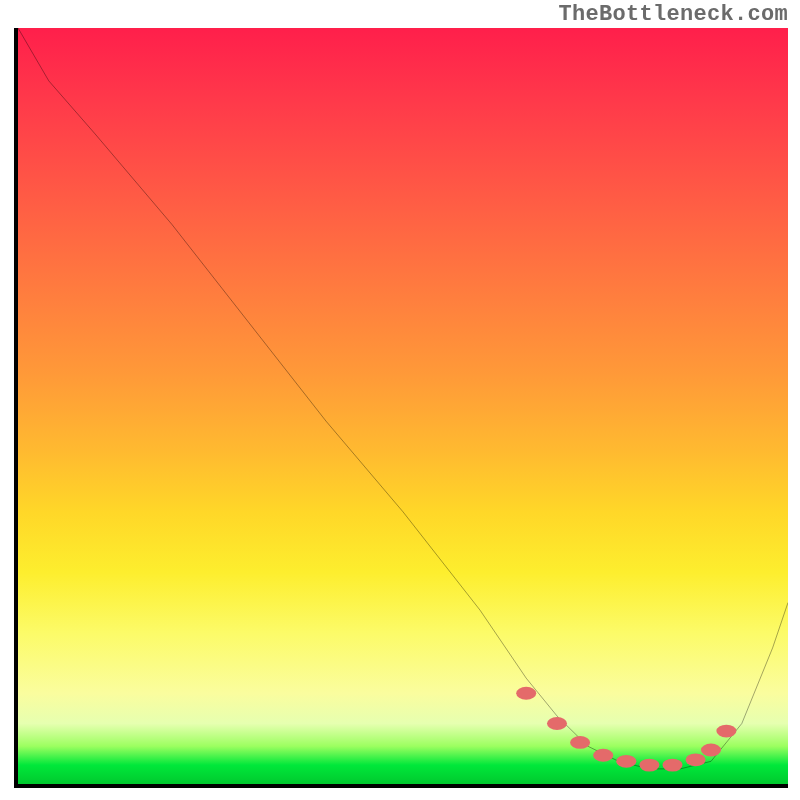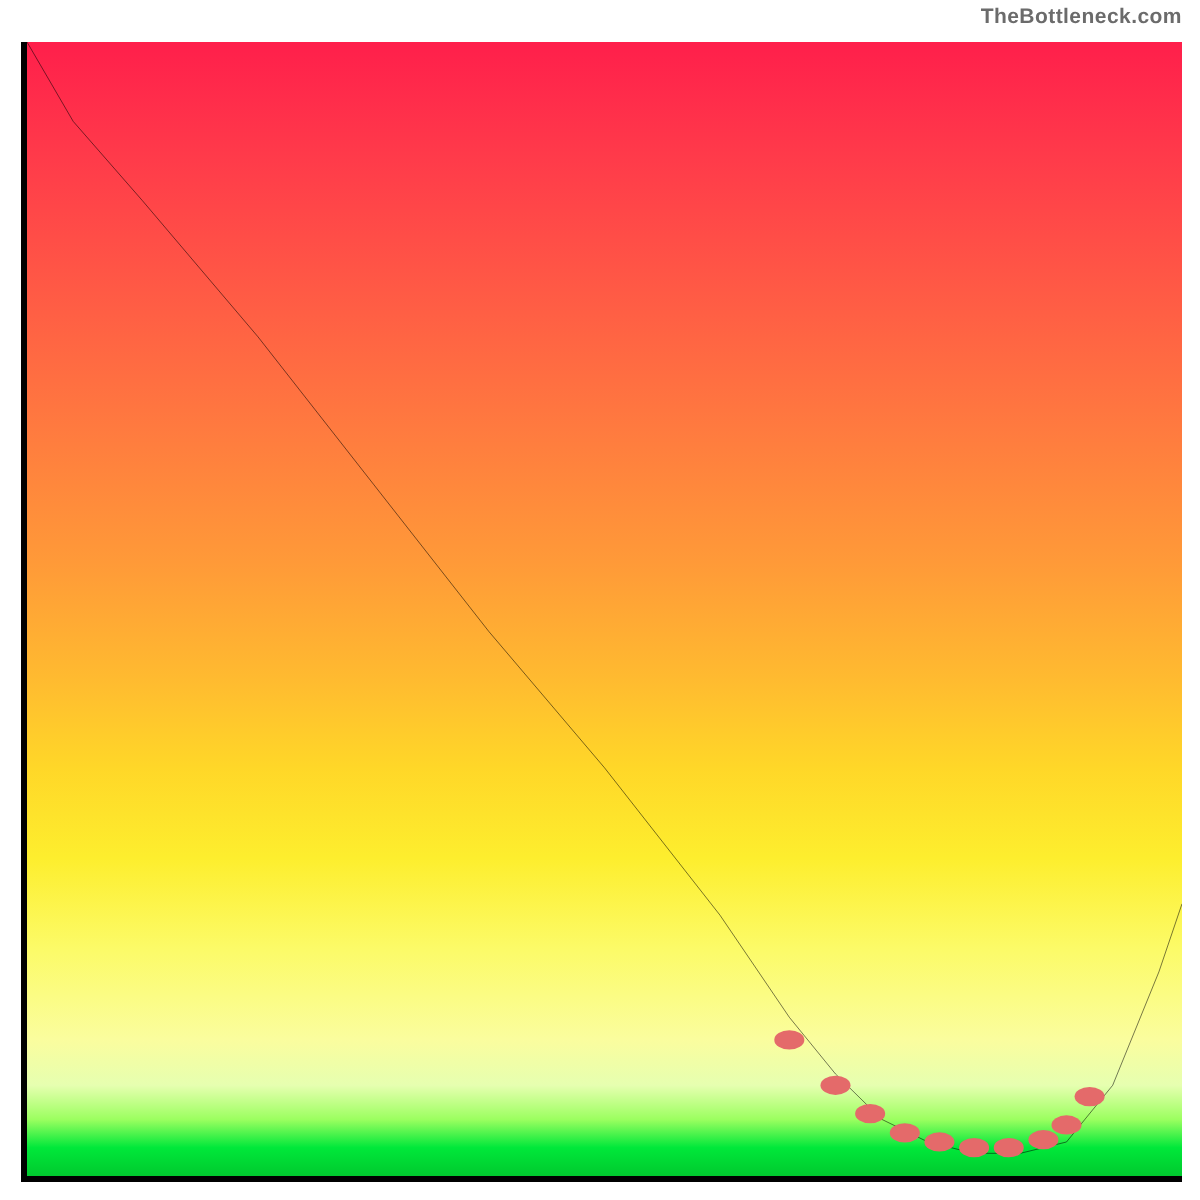--- a/index.html
+++ b/index.html
@@ -15,25 +15,26 @@
   .stage {
     position: relative;
     width: 800px;
     height: 800px;
   }
 
   .watermark {
     position: absolute;
     top: 2px;
     right: 12px;
-    font-size: 14px;
+    font-size: 22px;
     font-weight: 600;
     color: #6b6b6b;
     letter-spacing: 0.3px;
     user-select: none;
+    font-family: Liberation Mono, monospace;
   }
 
   .plot-frame {
     position: absolute;
     left: 14px;
     top: 28px;
     width: 770px;   
     height: 756px;  
     border-left: 4px solid #000;
     border-bottom: 4px solid #000;

